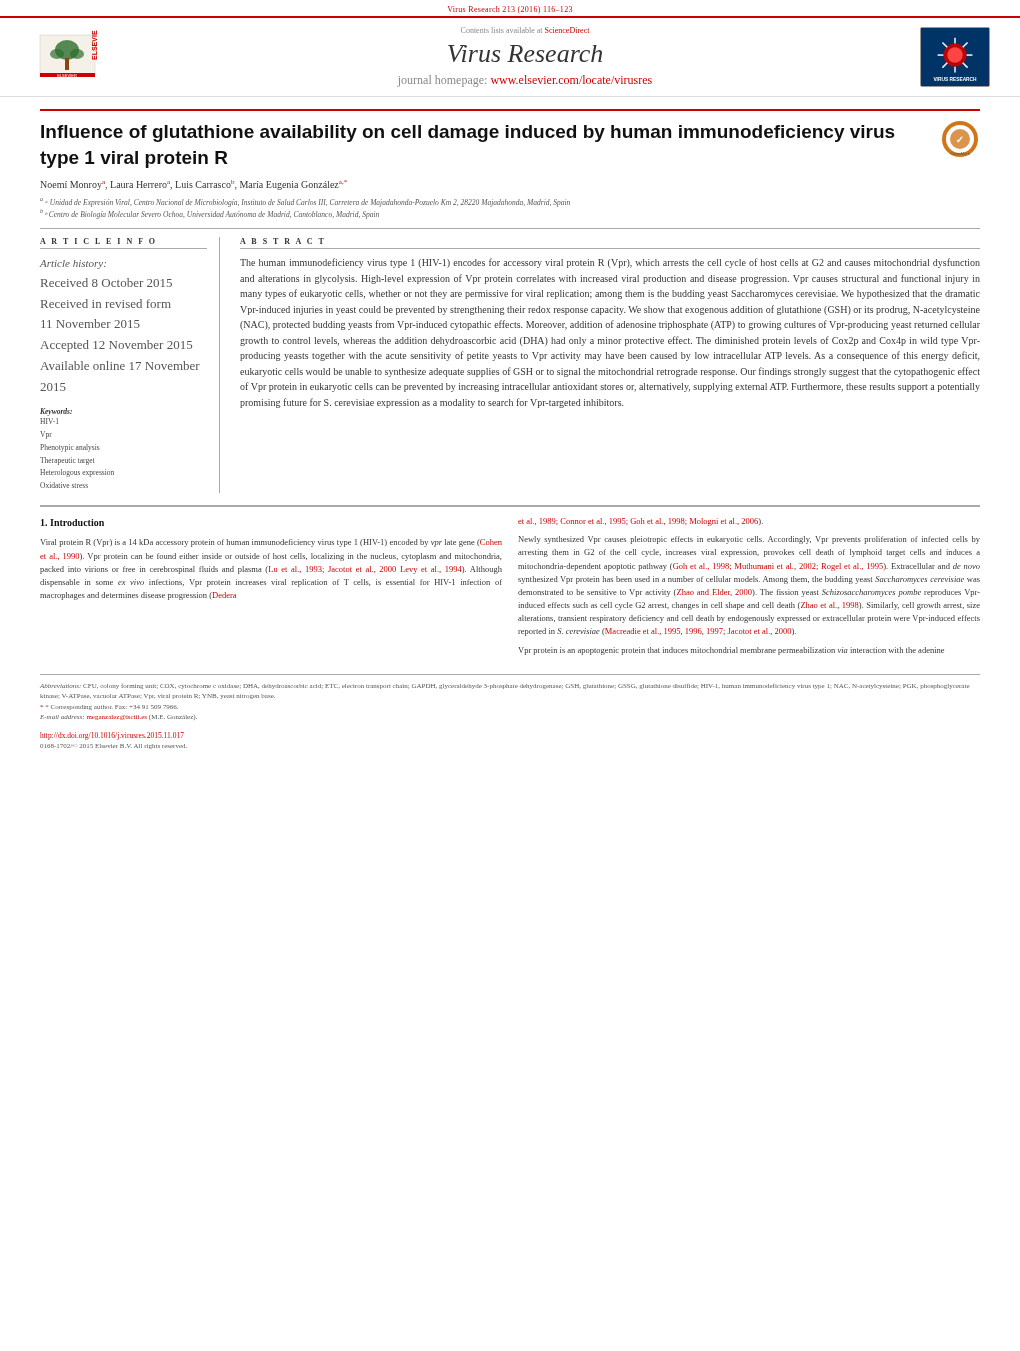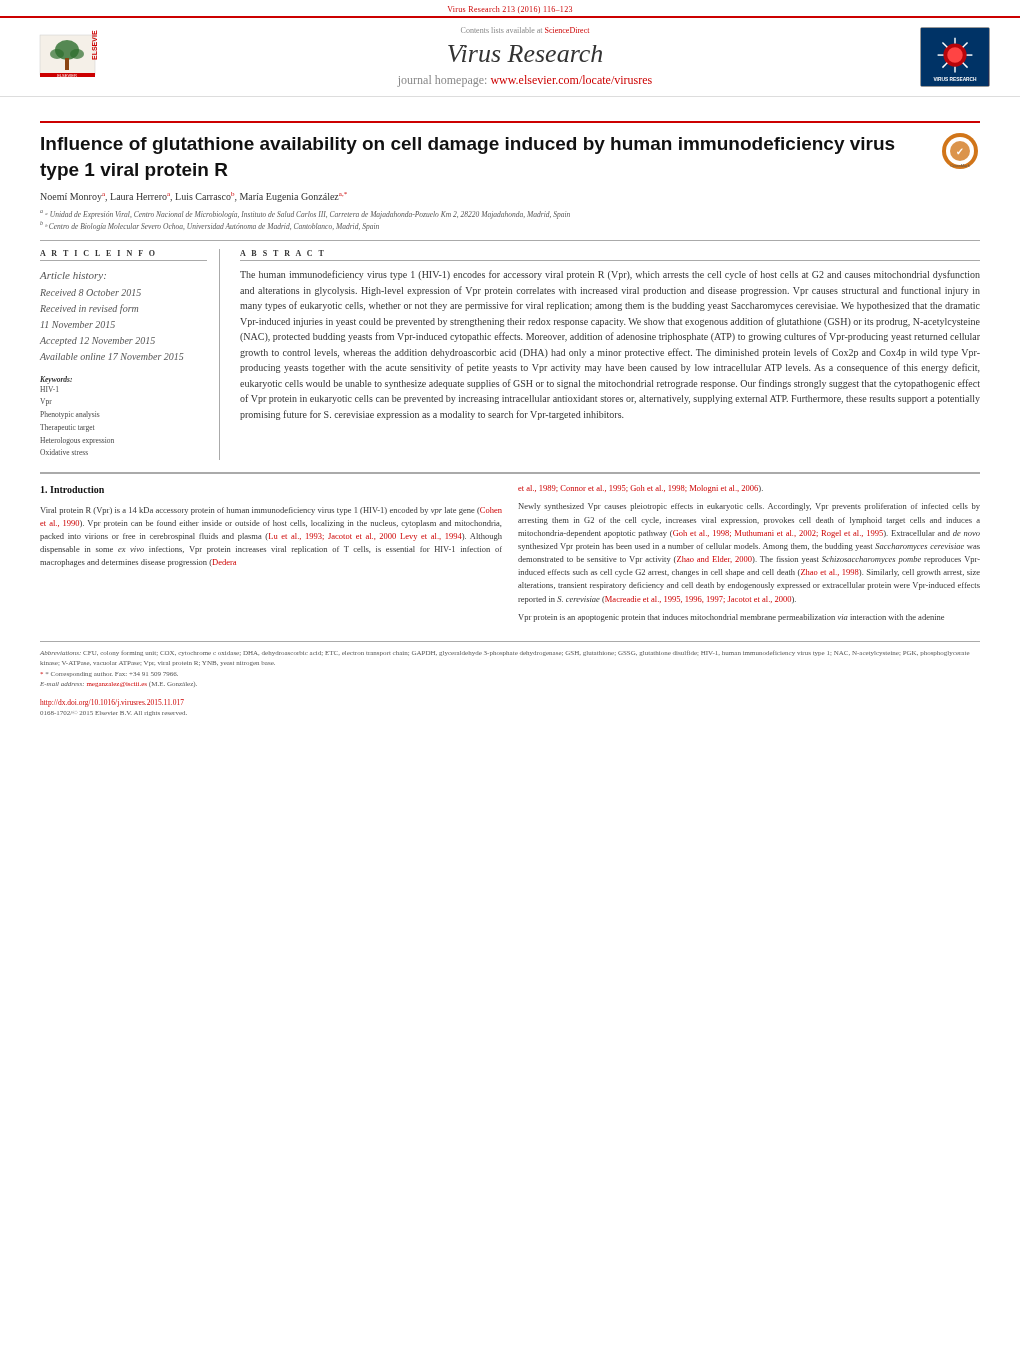--- a/index.html
+++ b/index.html
@@ -86,21 +86,20 @@
       padding: 12px 40px 10px 40px;
     }
 
     
     .article-title-section {
       display: flex;
       align-items: flex-start;
       margin-bottom: 8px;
       padding-top: 8px;
       border-top: 2px solid #c00;
-      margin-top: 12px;
     }
     .article-title {
       flex: 1;
       font-size: 19px;
       font-weight: bold;
       font-family: Arial, Helvetica, sans-serif;
       color: #111;
       line-height: 1.35;
     }
     .crossmark {
@@ -157,23 +156,22 @@
       text-transform: uppercase;
       margin-bottom: 6px;
       color: #333;
       border-bottom: 1px solid #aaa;
       padding-bottom: 2px;
     }
     .article-info-block {
       margin-bottom: 10px;
     }
     .article-info-block p {
-      font-size: 10px;
-      color: #555;
-      font-style: italic;
+      font-size: 13px;
+      color: #555;
       line-height: 1.6;
     }
     .article-info-block .label {
       font-style: italic;
       font-size: 11px;
       color: #555;
     }
     .keywords-block {
       margin-top: 6px;
     }

